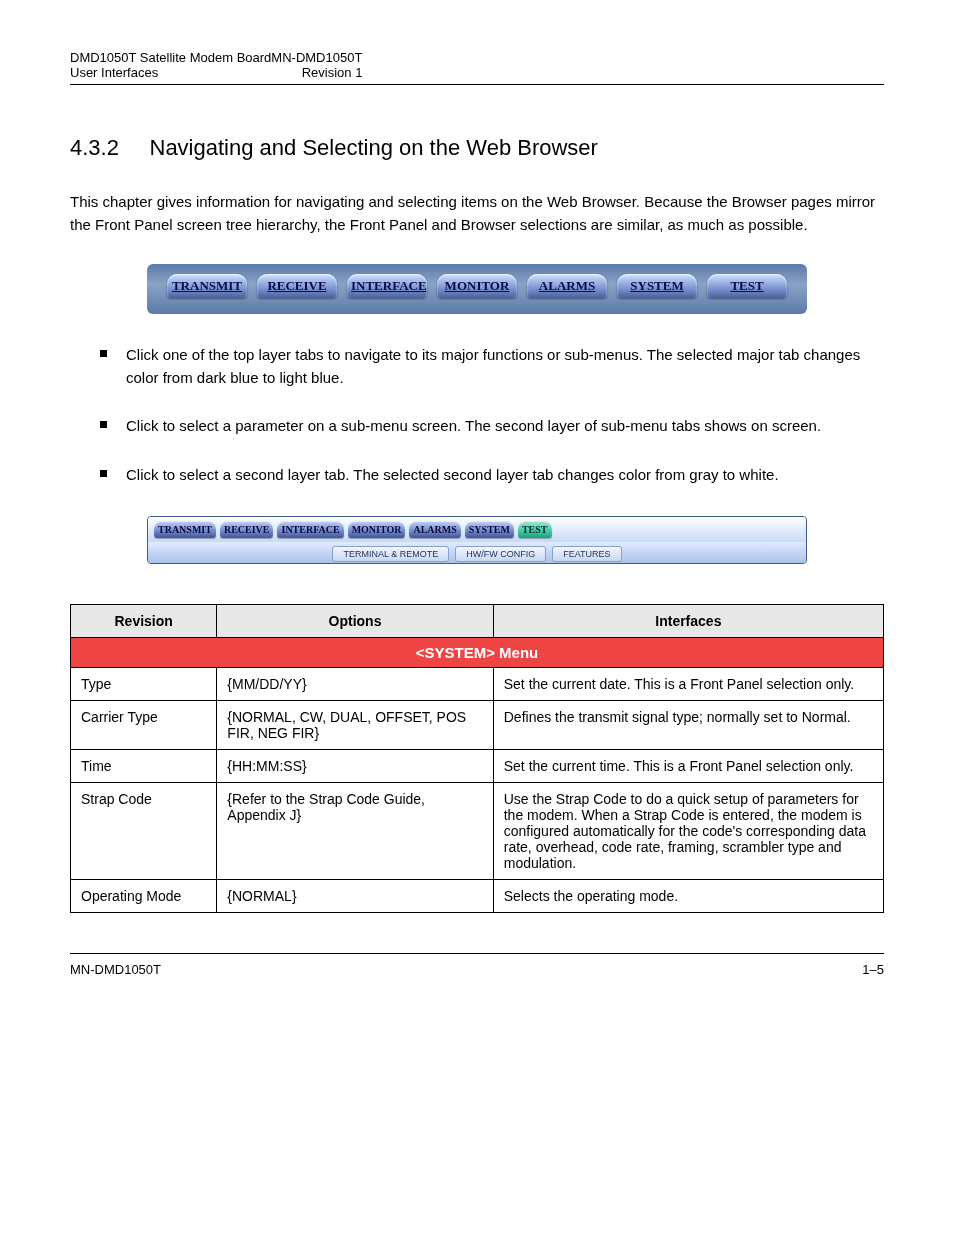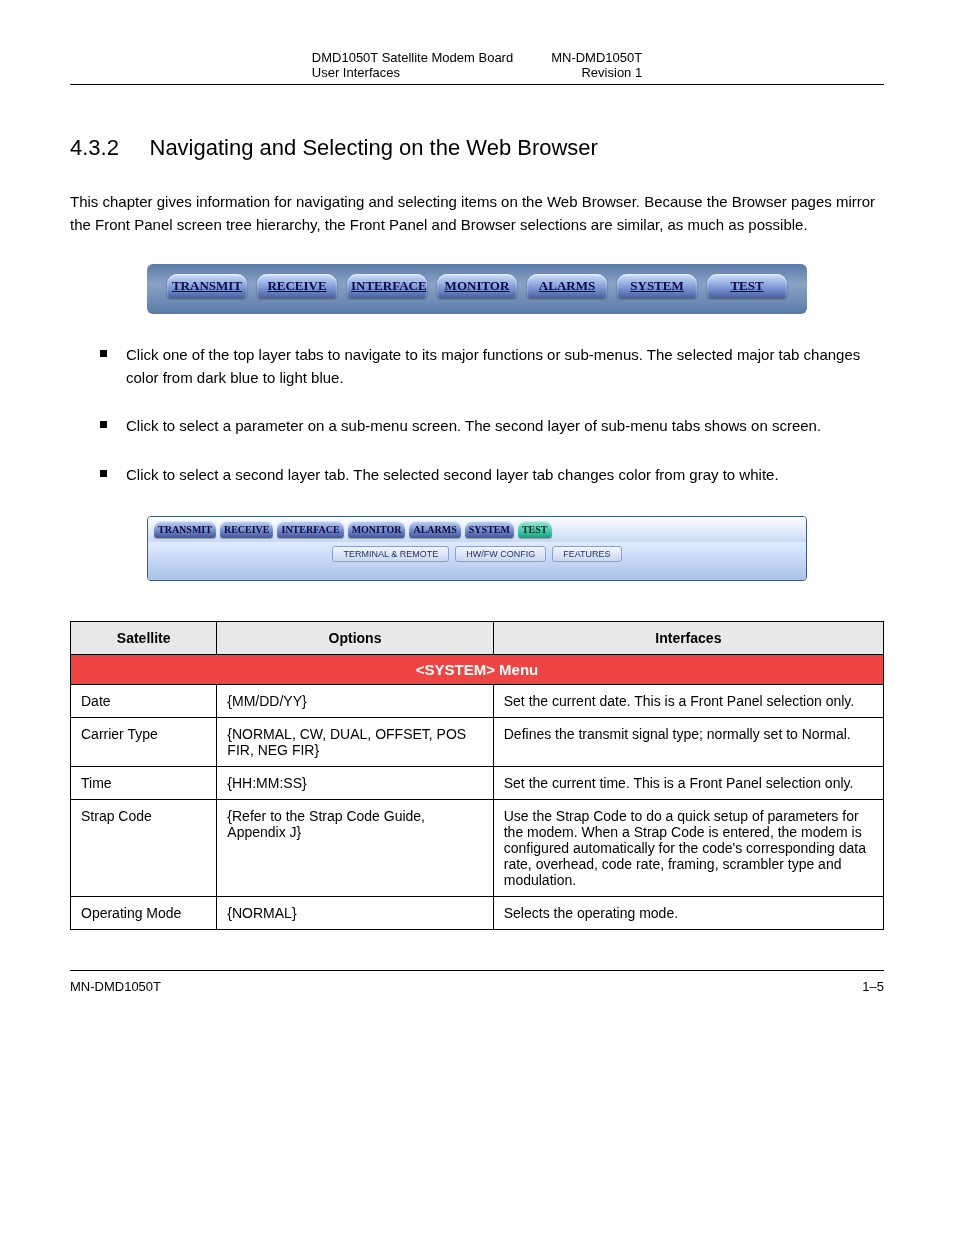--- a/index.html
+++ b/index.html
@@ -9,24 +9,23 @@
     font-family: Arial, Helvetica, sans-serif;
     background: #fff;
     color: #000;
     width: 954px;
   }
   .page {
     padding: 50px 70px 40px 70px;
   }
   .hdr {
     display: flex;
-    justify-content: center;
+    justify-content: flex-start;
     font-size: 13px;
     margin-bottom: 4px;
-    gap: 38px;
   }
   .rule {
     border: none;
     border-top: 1.5px solid #000;
     margin: 0 0 30px 0;
   }
   h2.section-num {
     font-size: 22px;
     font-weight: normal;
     margin: 50px 0 30px 0;
@@ -113,21 +112,21 @@
     box-shadow: inset 0 1px 1px rgba(255,255,255,.6), 0 1px 1px rgba(0,0,0,.3);
   }
   .navbar2-row1 .tab2.active {
     background: linear-gradient(#9fe8d8, #3ec9a9 60%, #1b9e7a);
     color: #052c22;
   }
   .navbar2-row2 {
     display: flex;
     justify-content: center;
     gap: 6px;
-    padding: 4px 6px 18px 6px;
+    padding: 4px 6px 1px 6px;
     background: linear-gradient(#e0ebff, #aac2ea);
   }
   .navbar2-row2 .subtab {
     font-size: 9px;
     color: #223366;
     background: linear-gradient(#f2f6ff, #c9d7f0);
     border: 1px solid #8aa0c8;
     border-radius: 3px;
     padding: 2px 10px;
   }
@@ -236,28 +235,28 @@
         <col class="c2">
         <col class="c3">
       </colgroup>
     <tbody>
       <tr class="title-row">
           <td colspan="3">&lt;SYSTEM&gt; Menu</td>
         </tr>
     </tbody>
     <thead>
       <tr>
-        <th>Satellite</th>
+        <th>Revision</th>
         <th>Options</th>
         <th>Interfaces</th>
       </tr>
     </thead>
     <tbody>
       <tr>
-        <td>Date</td>
+        <td>Type</td>
         <td>{MM/DD/YY}</td>
         <td>Set the current date. This is a Front Panel selection only.</td>
       </tr>
       <tr>
         <td>Carrier Type</td>
         <td>{NORMAL, CW, DUAL, OFFSET, POS FIR, NEG FIR}</td>
         <td>Defines the transmit signal type; normally set to Normal.</td>
       </tr>
       <tr>
         <td>Time</td>

